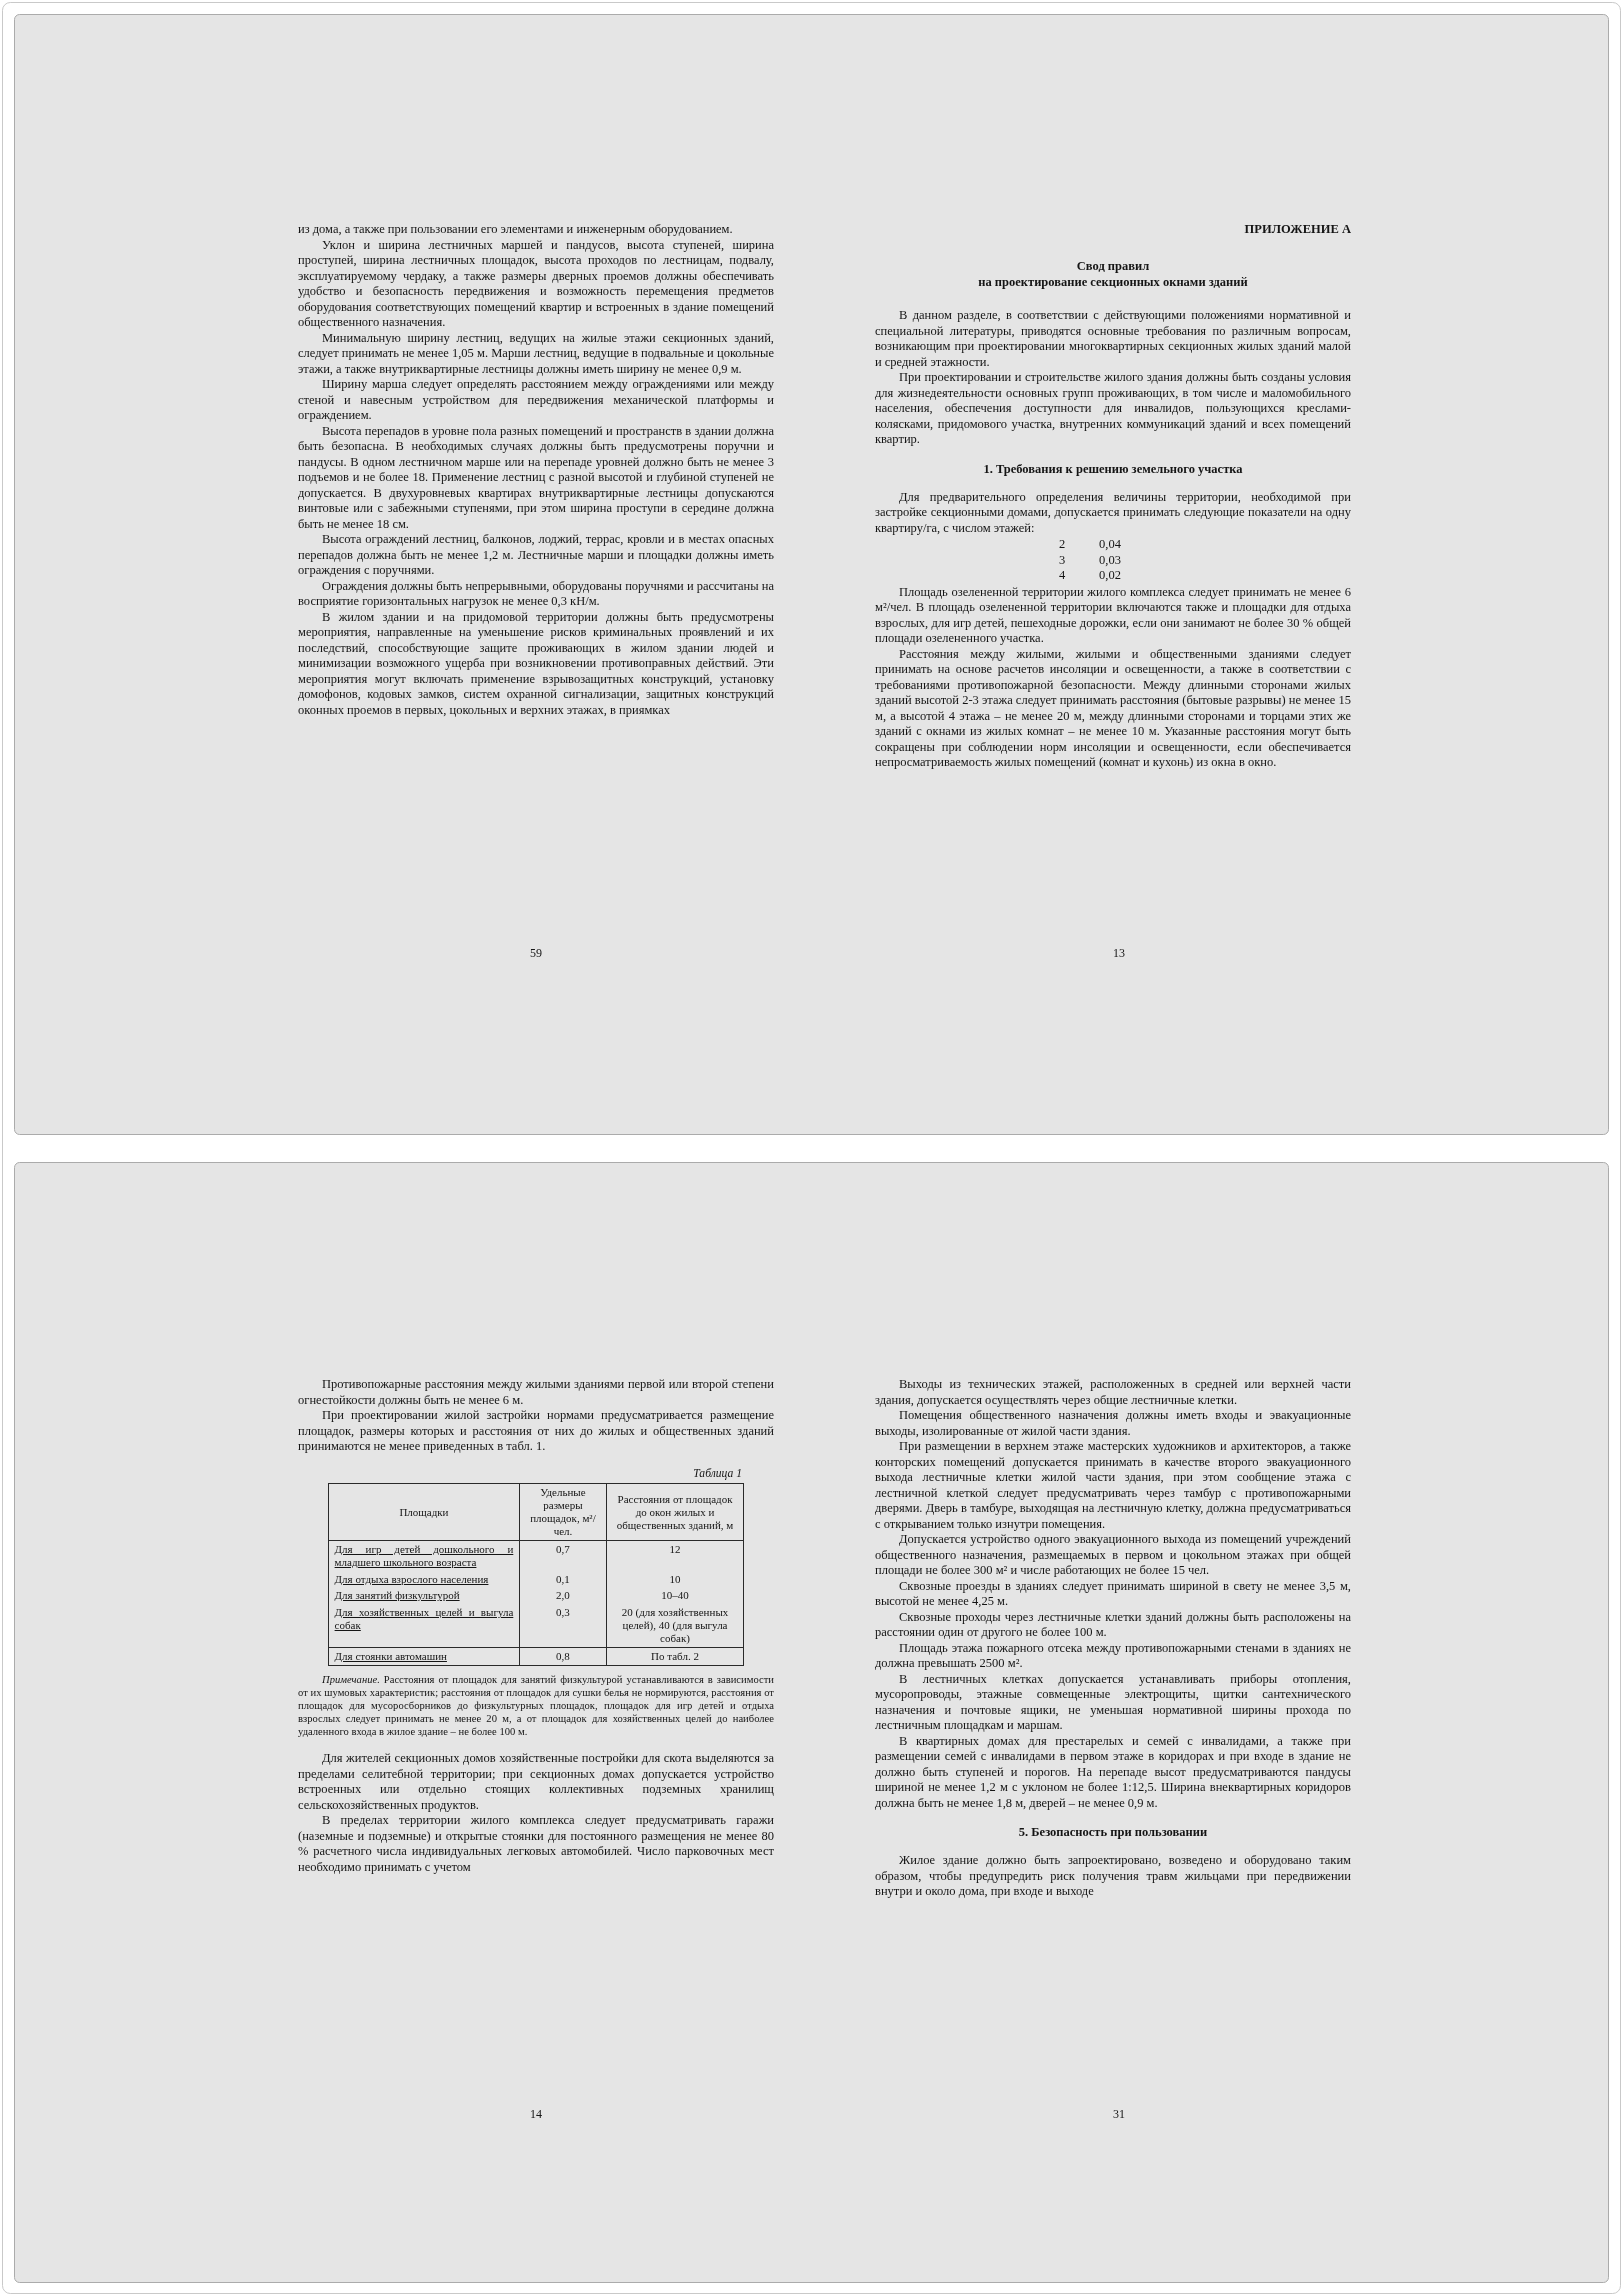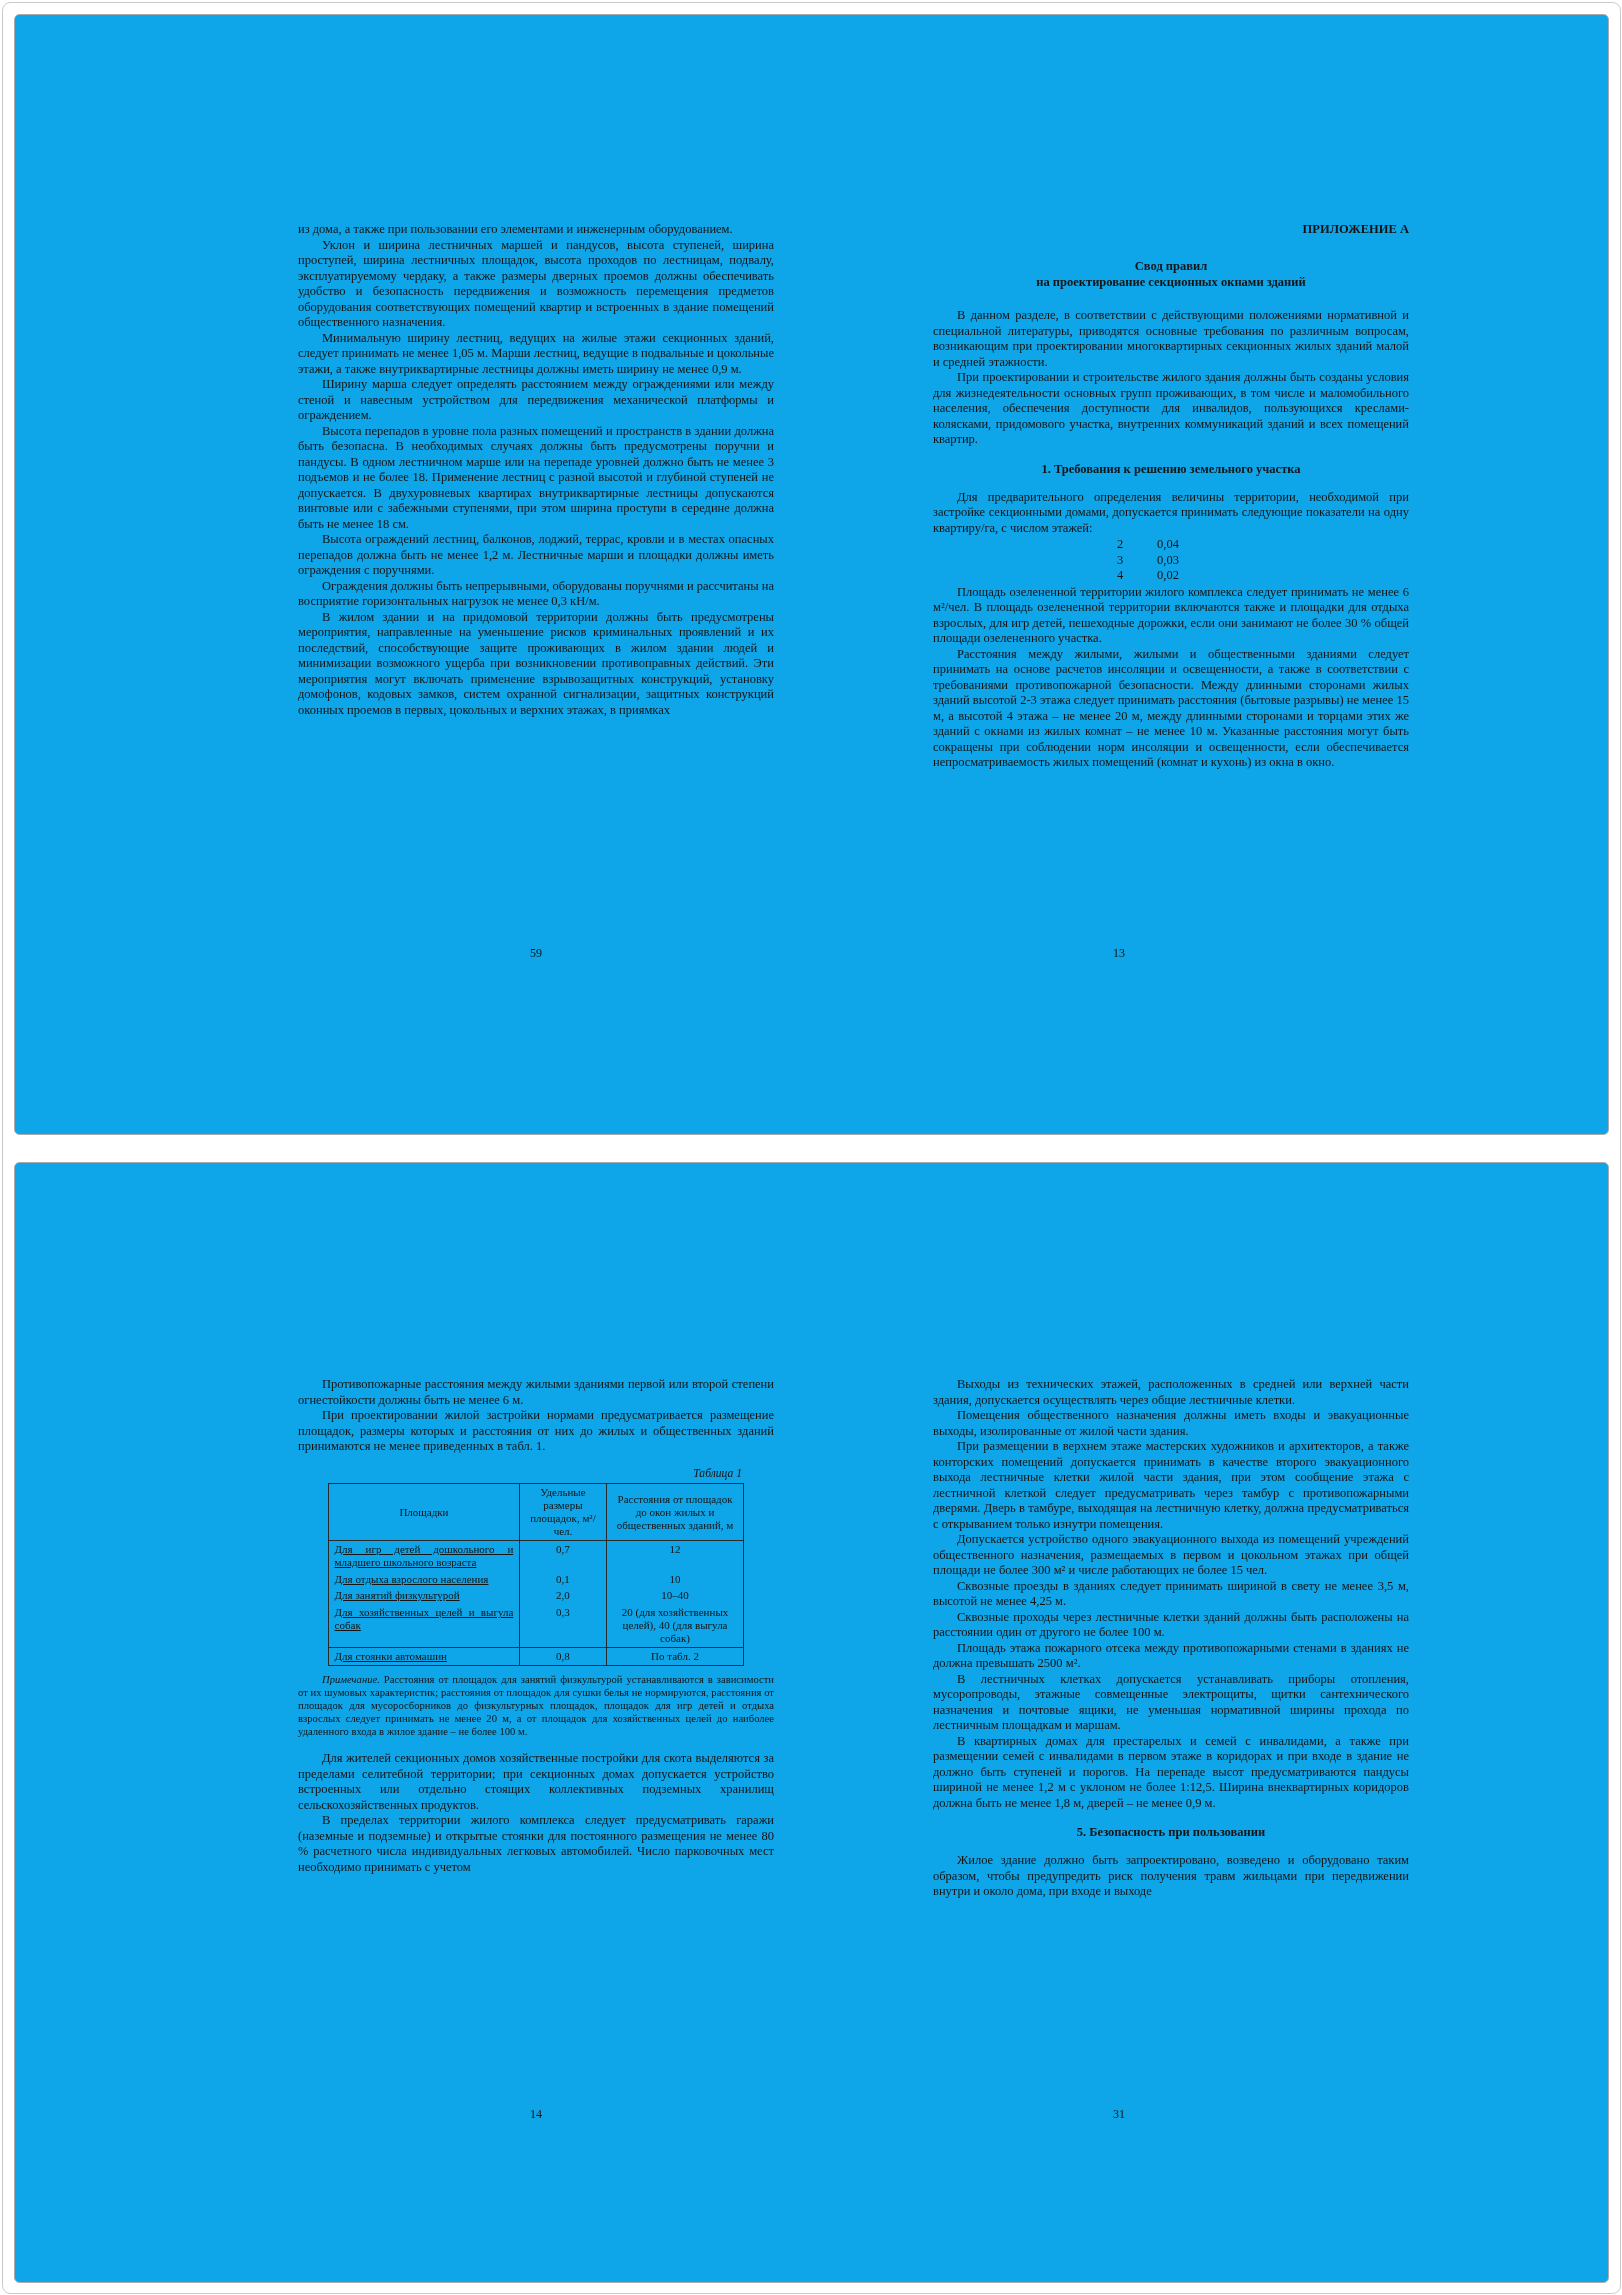--- a/index.html
+++ b/index.html
@@ -8,30 +8,30 @@
     background:#ffffff;
     font-family:"Liberation Serif", serif;
     color:#151515;
   }
   .frame {
     position:absolute; left:1.9px; top:1.9px; width:1617px; height:2290px;
     border:0.9px solid #c9c9c9; border-radius:8.3px; pointer-events:none;
   }
   .sheet {
     position:absolute; left:14px; width:1593px; height:1119px;
-    background:#0ea5e9; border:0.9px solid #ababab; border-radius:5.6px;
+    background:#e5e5e5; border:0.9px solid #ababab; border-radius:5.6px;
   }
   .sheet1 { top:14px; }
   .sheet2 { top:1162px; }
 
   .page { position:absolute; width:476px; }
   .sheet1 .page { top:207px; }
   .sheet2 .page { top:214px; }
   .col-left { left:283px; }
-  .col-right { left:918px; }
+  .col-right { left:860px; }
 
   p {
     margin:0; font-size:12.5px; line-height:15.5px;
     text-align:justify; text-indent:24px;
   }
   p.noindent { text-indent:0; }
   .gap-top { margin-top:13px; }
 
   .annex { font-size:12.5px; font-weight:bold; text-align:right; margin-bottom:22px; }
   .doc-title { font-size:12.5px; font-weight:bold; text-align:center; line-height:15.7px; margin-bottom:17.6px; }

